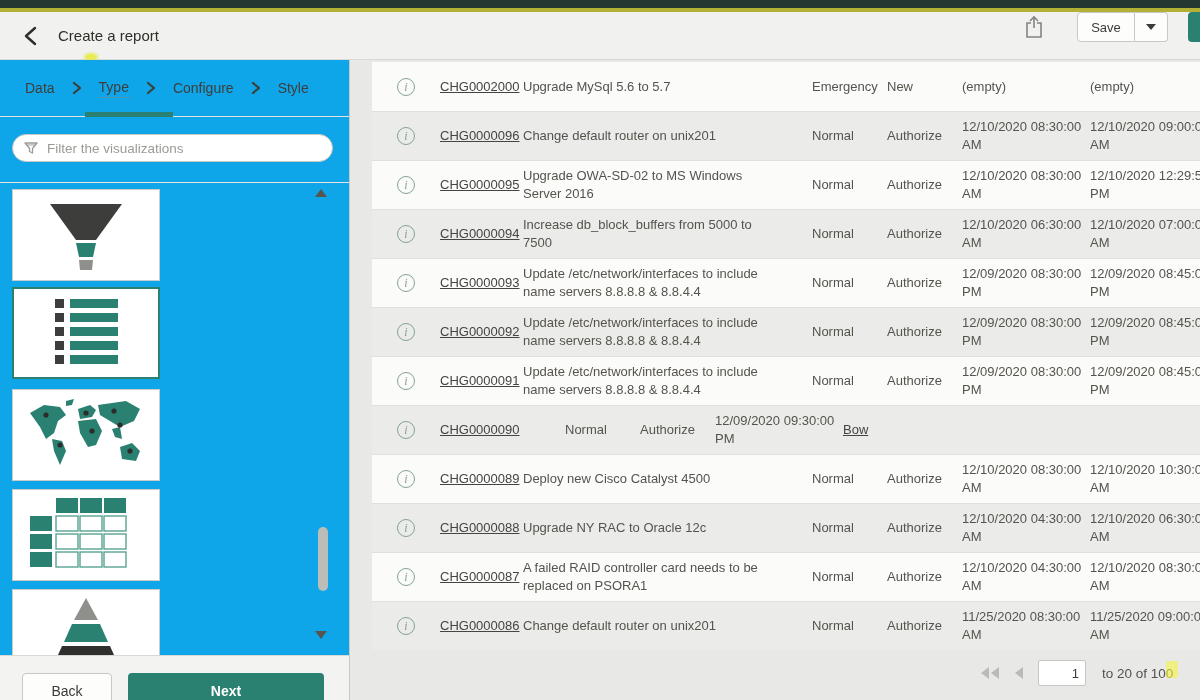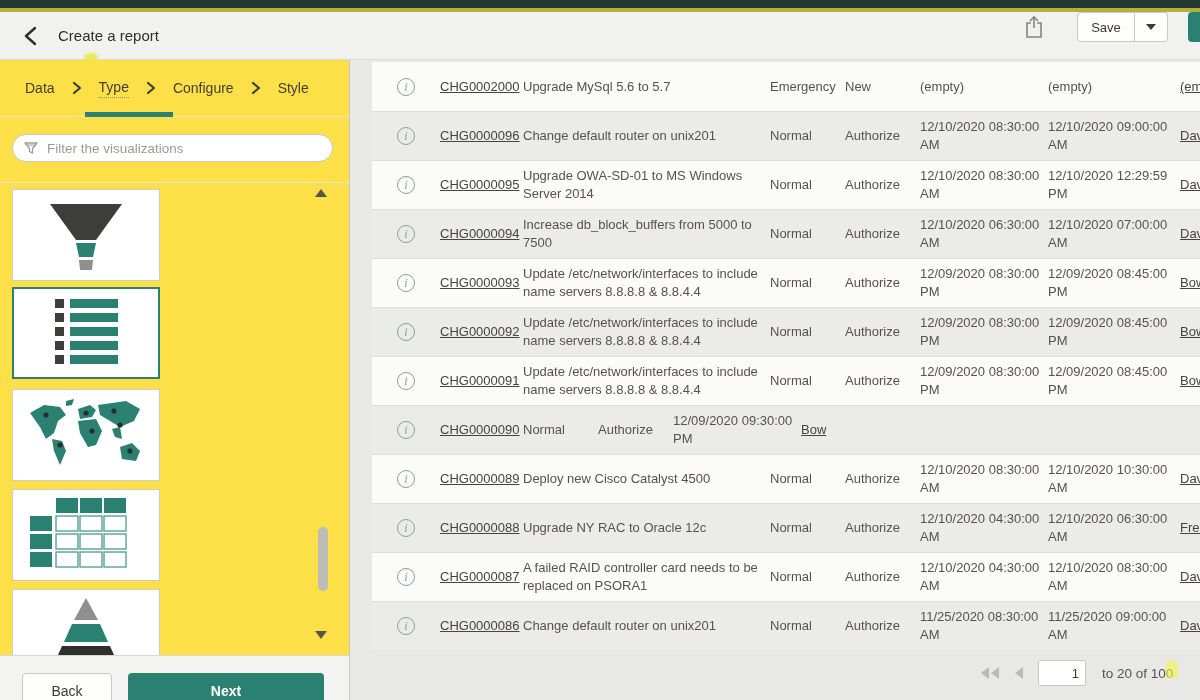--- a/index.html
+++ b/index.html
@@ -22,21 +22,21 @@
   .caret-down  { width:0; height:0; border-left:5px solid transparent; border-right:5px solid transparent; border-top:6px solid #3c3b37; }
   .teal-cut-btn{ width:40px; height:30px; background:#2a8172; border-radius:4px 0 0 4px; margin-right:-28px; cursor:pointer; border:none; }
 
   
   .artifact-dot  { position:absolute; left:84px; top:53px; width:14px; height:8px; border-radius:50%;
                    background:rgba(230,232,48,.8); filter:blur(1px); }
   .artifact-hl   { position:absolute; left:1166px; top:661px; width:12px; height:17px; border-radius:2px;
                    background:rgba(244,244,66,.6); pointer-events:none; }
 
   
-  .sidebar { position:absolute; left:0; top:60px; width:350px; height:640px; background:#fde047;
+  .sidebar { position:absolute; left:0; top:60px; width:350px; height:640px; background:#0ea5e9;
              border-right:1px solid #c9c9c6; }
   .breadcrumb { position:relative; height:57px; border-bottom:1px solid #e2e2df; display:flex; align-items:center;
                 padding-left:25px; gap:17px; font-size:14px; color:#3f3e39; }
   .crumb { cursor:pointer; }
   .crumb.active { border-bottom:1px dotted #8a897f; padding-bottom:2px; }
   .crumb-chev svg { display:block; }
   .active-indicator { position:absolute; left:85px; bottom:-1px; width:88px; height:5px; background:#2a8172; }
 
   .filter-box { position:absolute; left:12px; top:74px; width:321px; height:28px; border:1px solid #c7c7c3;
                 border-radius:16px; background:#fff; display:flex; align-items:center; padding:0 10px; }
@@ -63,21 +63,21 @@
   
   .records { position:absolute; left:372px; top:62px; width:828px; height:588px; overflow:hidden; background:#fbfbfa; }
   .trow { display:flex; align-items:center; height:49px; font-size:13px; color:#55534c; line-height:1.35; }
   .trow.odd  { background:#fbfbfa; }
   .trow.even { background:#ebebe9; }
   .trow + .trow { border-top:1px solid #dfdfdb; }
   .cell { flex:none; }
   .c-info  { width:68px; display:flex; justify-content:center; }
   .c-num   { width:83px; color:#454440; text-decoration:underline; cursor:pointer; }
   .c-desc  { width:247px; padding-right:12px; }
-  .c-pri   { width:75px; }
+  .c-pri   { width:75px;margin-left:42px; }
   .c-state { width:75px; }
   .c-start { width:128px; padding-right:8px; }
   .c-end   { width:132px; padding-right:8px; }
   .c-asg   { flex:1; white-space:nowrap; overflow:hidden; color:#454440; text-decoration:underline; cursor:pointer; }
   .info-icon { width:18px; height:18px; border:1px solid #84a29a; border-radius:50%; color:#84a29a;
                font-family:"Liberation Serif", serif; font-style:italic; font-size:12px; line-height:16px;
                text-align:center; display:inline-block; cursor:pointer; }
 
   
   .pagination { position:absolute; left:980px; top:658px; height:30px; display:flex; align-items:center; gap:14px; }
@@ -266,21 +266,21 @@
     <div class="cell c-state">Authorize</div>
     <div class="cell c-start">12/10/2020 08:30:00 AM</div>
     <div class="cell c-end">12/10/2020 09:00:00 AM</div>
     <a class="cell c-asg">Dav</a>
   </div>
     <div class="trow odd">
     <div class="cell c-info">
       <span class="info-icon">i</span>
     </div>
     <a class="cell c-num">CHG0000095</a>
-    <div class="cell c-desc">Upgrade OWA-SD-01 to MS Windows Server 2014</div>
+    <div class="cell c-desc">Upgrade OWA-SD-02 to MS Windows Server 2016</div>
     <div class="cell c-pri">Normal</div>
     <div class="cell c-state">Authorize</div>
     <div class="cell c-start">12/10/2020 08:30:00 AM</div>
     <div class="cell c-end">12/10/2020 12:29:59 PM</div>
     <a class="cell c-asg">Dav</a>
   </div>
     <div class="trow even">
     <div class="cell c-info">
       <span class="info-icon">i</span>
     </div>

